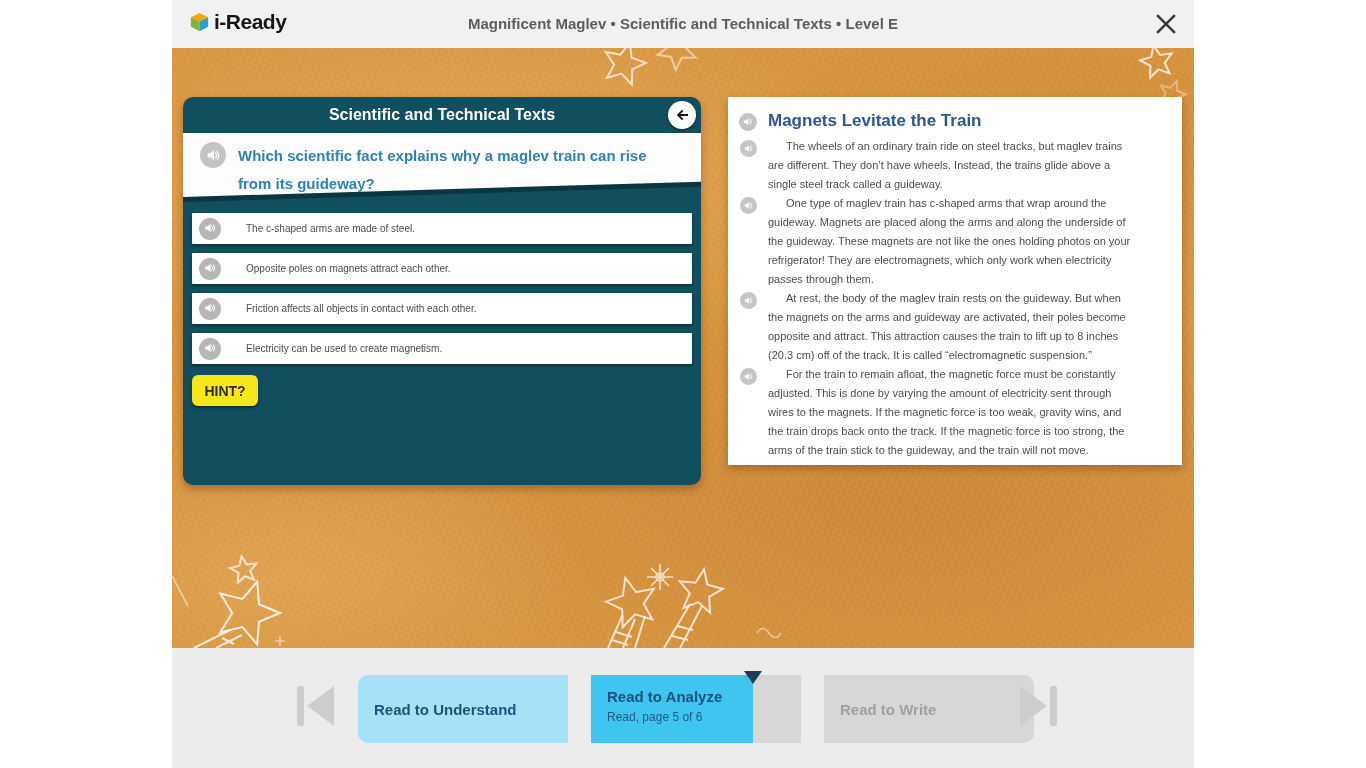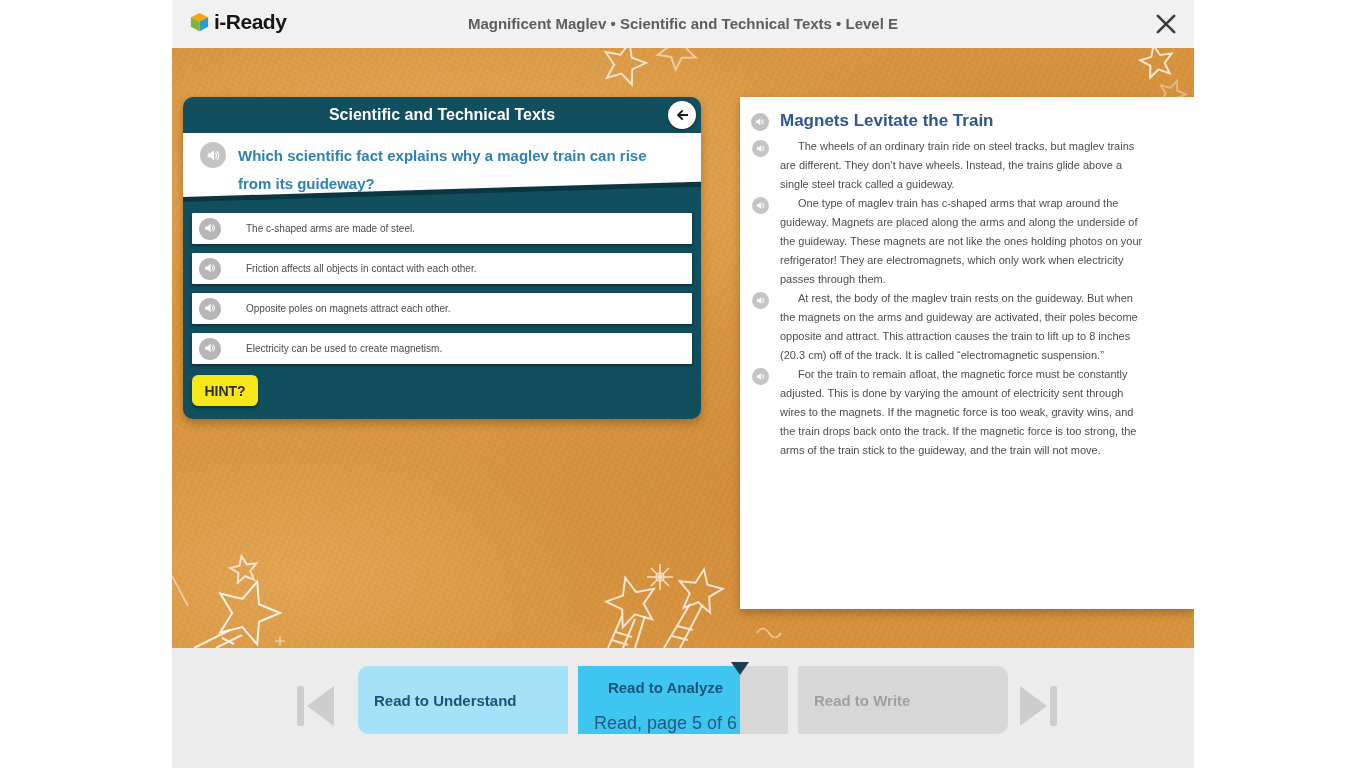--- a/index.html
+++ b/index.html
@@ -22,21 +22,21 @@
       repeating-linear-gradient(115deg, rgba(255,255,255,.04) 0 2px, rgba(0,0,0,0) 2px 6px),
       repeating-linear-gradient(28deg, rgba(120,60,10,.05) 0 1px, rgba(0,0,0,0) 1px 5px),
       radial-gradient(620px 260px at 28% 22%, rgba(255,224,160,.28), rgba(0,0,0,0) 70%),
       radial-gradient(700px 320px at 72% 75%, rgba(160,90,20,.20), rgba(0,0,0,0) 70%),
       radial-gradient(420px 200px at 12% 88%, rgba(255,215,150,.22), rgba(0,0,0,0) 70%),
       radial-gradient(500px 220px at 88% 15%, rgba(190,115,35,.20), rgba(0,0,0,0) 70%),
       #d9953f;}
   .doodles{position:absolute;left:0;top:0;width:1022px;height:600px;}
 
   
-  .qpanel{position:absolute;left:11px;top:49px;width:518px;height:322px;background:#114e5e;
+  .qpanel{position:absolute;left:11px;top:49px;width:518px;height:388px;background:#114e5e;
           border-radius:10px;box-shadow:0 4px 9px rgba(70,35,0,.35);}
   .qpanel-header{position:relative;height:36px;display:flex;align-items:center;justify-content:center;}
   .qpanel-title{color:#fff;font-weight:bold;font-size:16px;}
   .back-btn{position:absolute;top:4px;right:5px;width:28px;height:28px;border-radius:50%;
             border:none;background:#fff;display:flex;align-items:center;justify-content:center;
             box-shadow:0 1px 3px rgba(0,0,0,.45);cursor:pointer;padding:0;}
   .back-btn svg{width:18px;height:18px;}
   .q-wrap{position:relative;height:68px;}
   .q-shadow{position:absolute;left:0;top:5px;width:100%;height:64px;background:#0a3642;
             clip-path:polygon(0 0,100% 0,100% 76%,0 100%);}
@@ -55,49 +55,49 @@
   
   .spk{border-radius:50%;background:#bdbdbd;display:flex;align-items:center;justify-content:center;
        flex:none;cursor:pointer;}
   .spk svg{width:64%;height:64%;}
   .spk-26{width:26px;height:26px;background:#c4c4c4;}
   .spk-22{width:22px;height:22px;background:#b6b6b6;}
   .spk-18{width:18px;height:18px;background:#c2c2c2;}
   .spk-17{width:17px;height:17px;background:#c5c5c5;}
 
   
-  .passage{position:absolute;left:568px;top:49px;width:454px;height:512px;background:#fff;
+  .passage{position:absolute;left:556px;top:49px;width:454px;height:368px;background:#fff;
            box-shadow:0 4px 8px rgba(70,35,0,.32);padding-top:13px;}
   .p-row{display:flex;align-items:flex-start;}
   .p-icon-col{width:40px;flex:none;display:flex;justify-content:center;padding-top:3px;}
   .p-title{margin:0 0 5px;font-size:17px;font-weight:bold;color:#2e5693;line-height:22px;}
   .p-text{margin:0;font-size:11px;line-height:19px;color:#4d4d4d;text-indent:18px;width:366px;}
 
   
   .footer{position:relative;height:120px;background:#ececec;}
   .nav-btn{position:absolute;top:38px;border:none;background:none;padding:0;cursor:pointer;}
   .nav-prev{left:125px;} .nav-next{left:848px;}
   .skip{display:flex;align-items:center;gap:3px;}
   .skip-bar{width:7px;height:40px;background:#cdcdcd;border-radius:2px;}
   .tri-l{width:0;height:0;border-top:20px solid transparent;border-bottom:20px solid transparent;
          border-right:27px solid #cdcdcd;}
   .tri-r{width:0;height:0;border-top:20px solid transparent;border-bottom:20px solid transparent;
          border-left:27px solid #cdcdcd;}
-  .stages{position:absolute;left:186px;top:18px;display:flex;gap:10px;text-align:center;}
+  .stages{position:absolute;left:186px;top:27px;display:flex;gap:23px;}
   .seg{width:210px;height:68px;position:relative;cursor:pointer;}
   .seg-1{background:#a6e2f7;border-radius:10px 0 0 10px;display:flex;align-items:center;padding-left:16px;}
   .seg-3{background:#d7d7d7;border-radius:0 10px 10px 0;display:flex;align-items:center;padding-left:16px;}
   .seg-2{background:#d7d7d7;overflow:visible;}
   .seg-fill{position:absolute;left:0;top:0;height:100%;background:#3ec6f0;}
   .seg-marker{position:absolute;top:-4px;width:0;height:0;border-left:9px solid transparent;
               border-right:9px solid transparent;border-top:13px solid #1d3c55;}
   .seg-text{position:absolute;left:16px;top:13px;}
   .stage-label{font-size:15px;font-weight:bold;color:#1b5379;}
   .seg-3 .stage-label{color:#a0a0a0;}
-  .stage-sub{display:block;margin-top:16px;font-size:18px;color:#235a83;}
+  .stage-sub{display:block;margin-top:4px;font-size:12px;color:#235a83;}
 </style>
 </head>
 <body>
 
 <div class="app">
 
   <div class="top-bar">
     <div class="logo">
       <svg width="23" height="23" viewBox="0 0 24 24">
         <polygon points="12,2 21,6.5 12,11 3,6.5" fill="#f7a800"></polygon>
@@ -202,30 +202,30 @@
           </div>
           <span class="choice-label">The c-shaped arms are made of steel.</span>
         </div>
         <div class="choice">
           <div class="spk spk-22">
             <svg viewBox="0 0 24 24">
               <path d="M4 9.2h3.6L13 4.8v14.4l-5.4-4.4H4z" fill="#fff"></path>
               <path d="M15.2 8.6a4.6 4.6 0 0 1 0 6.8M17.4 6.4a7.6 7.6 0 0 1 0 11.2" fill="none" stroke="#fff" stroke-width="1.7" stroke-linecap="round"></path>
             </svg>
           </div>
-          <span class="choice-label">Friction affects all objects in contact with each other.</span>
+          <span class="choice-label">Opposite poles on magnets attract each other.</span>
         </div>
         <div class="choice">
           <div class="spk spk-22">
             <svg viewBox="0 0 24 24">
               <path d="M4 9.2h3.6L13 4.8v14.4l-5.4-4.4H4z" fill="#fff"></path>
               <path d="M15.2 8.6a4.6 4.6 0 0 1 0 6.8M17.4 6.4a7.6 7.6 0 0 1 0 11.2" fill="none" stroke="#fff" stroke-width="1.7" stroke-linecap="round"></path>
             </svg>
           </div>
-          <span class="choice-label">Opposite poles on magnets attract each other.</span>
+          <span class="choice-label">Friction affects all objects in contact with each other.</span>
         </div>
         <div class="choice">
           <div class="spk spk-22">
             <svg viewBox="0 0 24 24">
               <path d="M4 9.2h3.6L13 4.8v14.4l-5.4-4.4H4z" fill="#fff"></path>
               <path d="M15.2 8.6a4.6 4.6 0 0 1 0 6.8M17.4 6.4a7.6 7.6 0 0 1 0 11.2" fill="none" stroke="#fff" stroke-width="1.7" stroke-linecap="round"></path>
             </svg>
           </div>
           <span class="choice-label">Electricity can be used to create magnetism.</span>
         </div>

